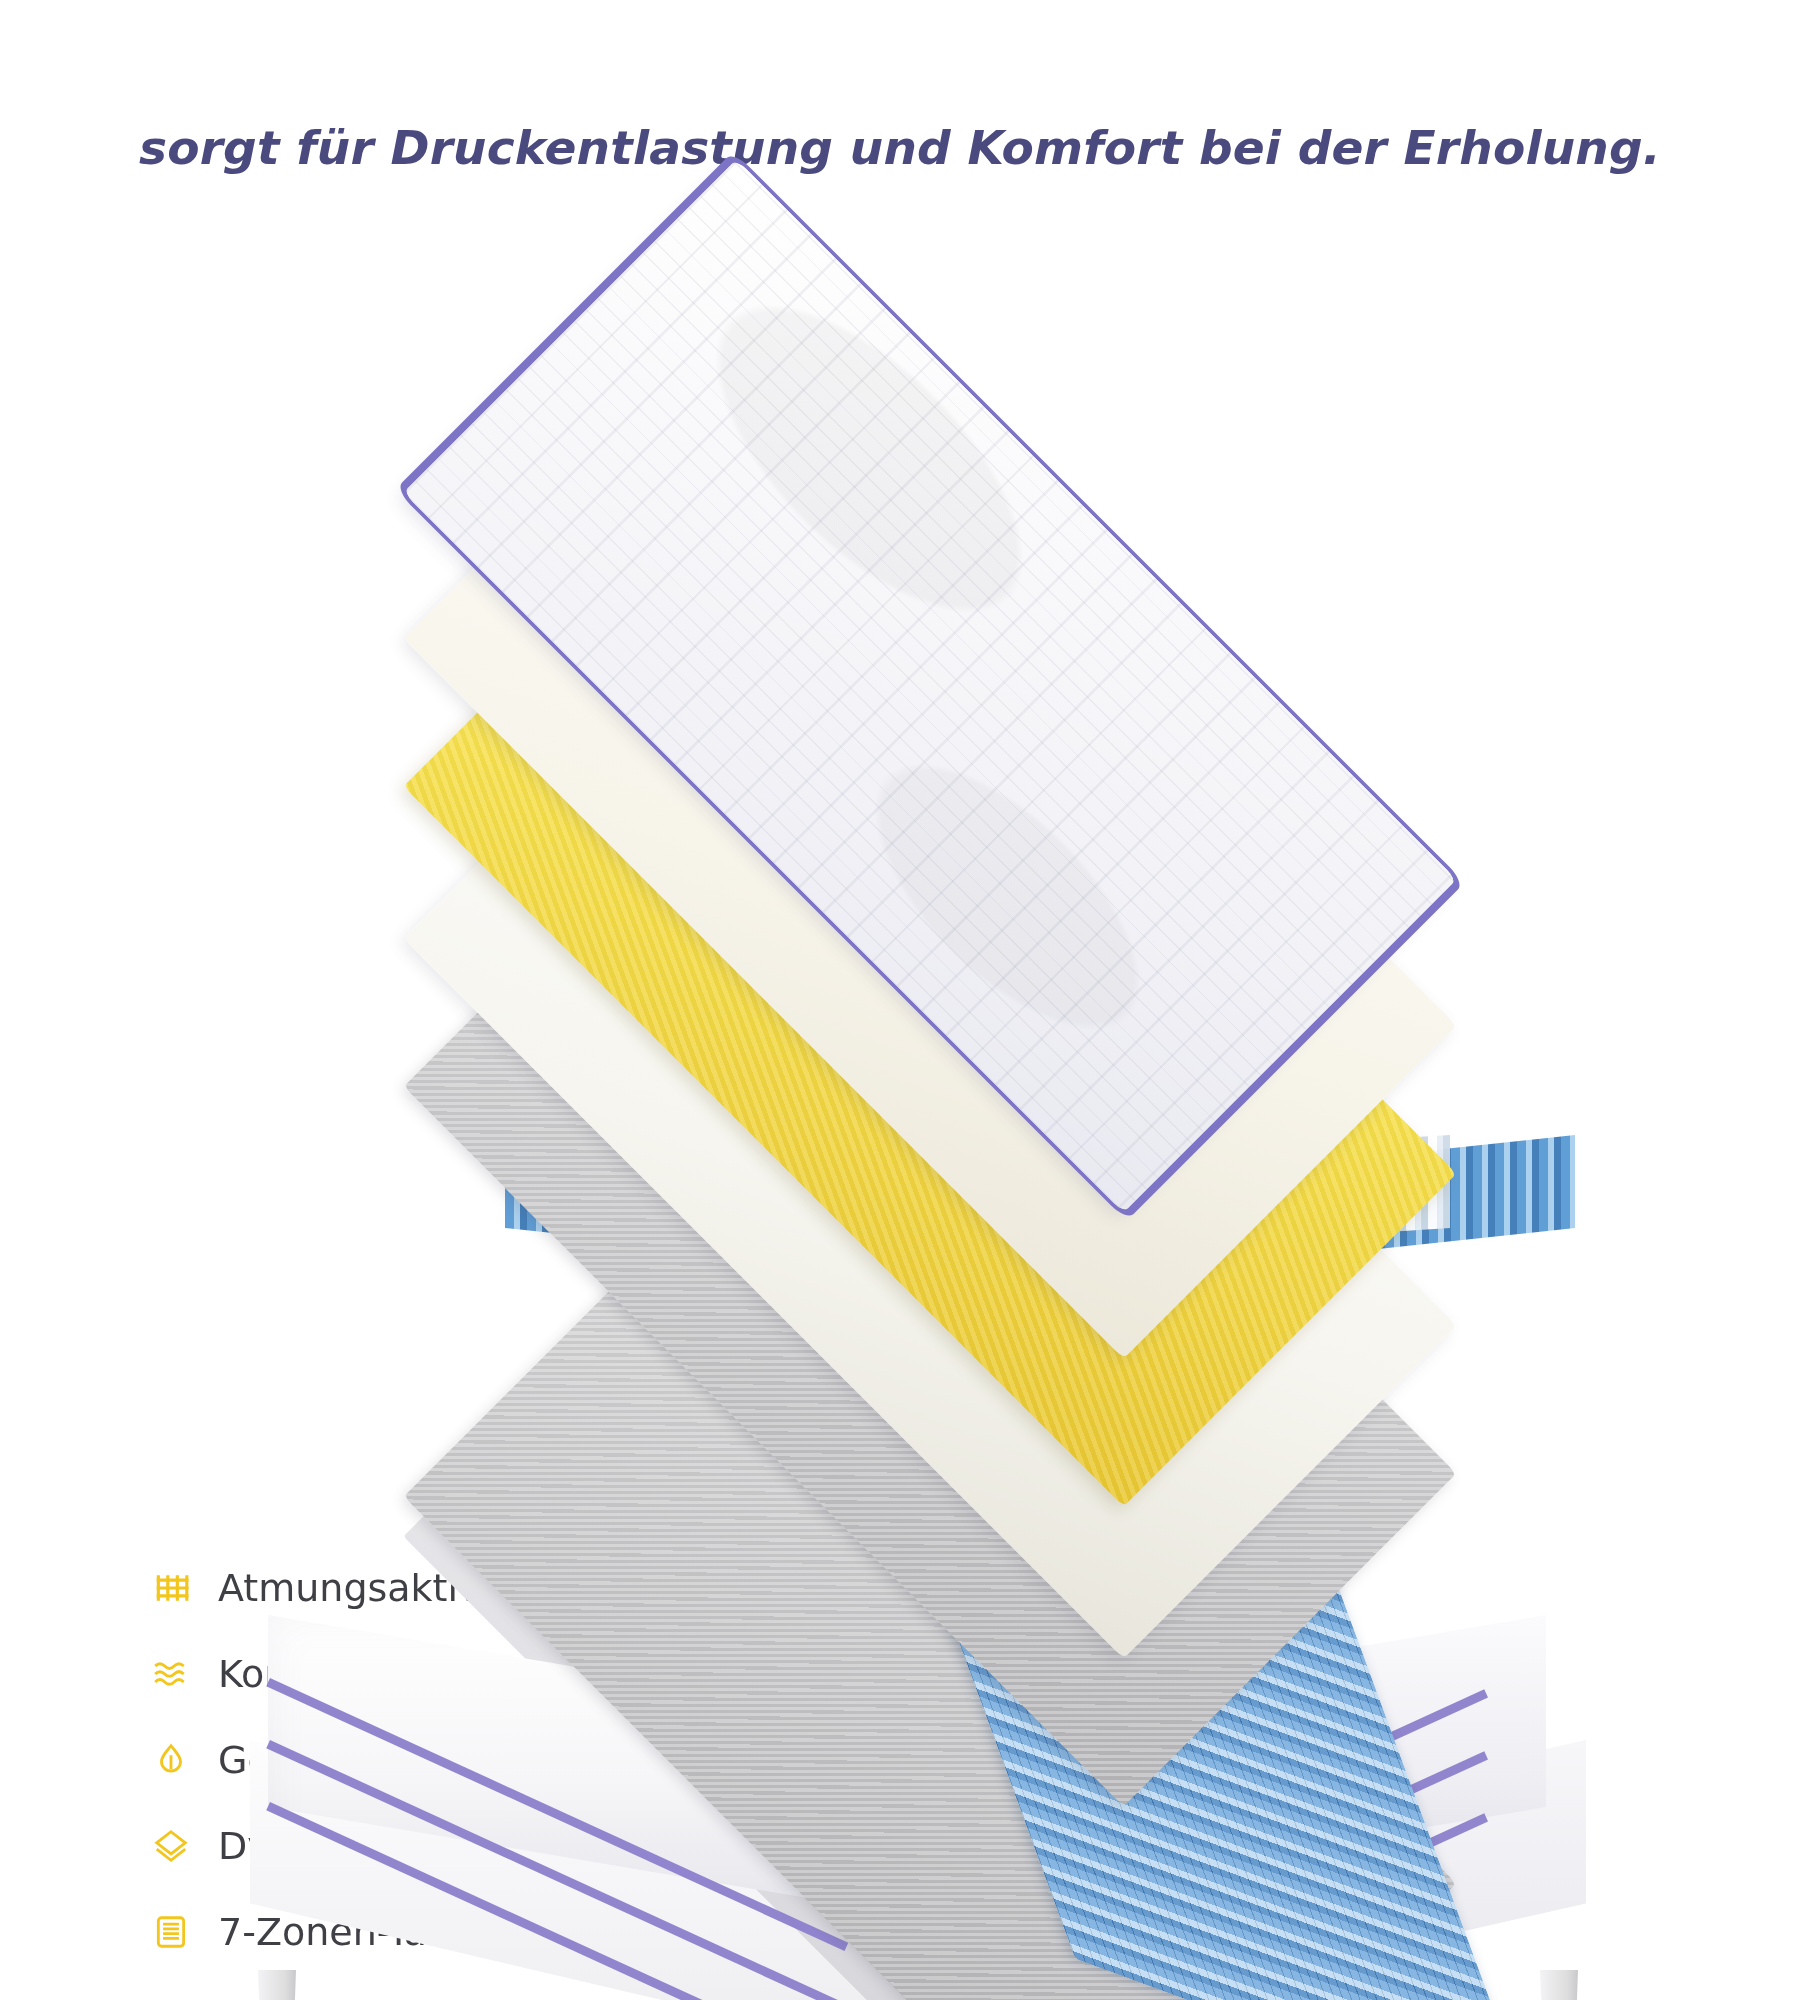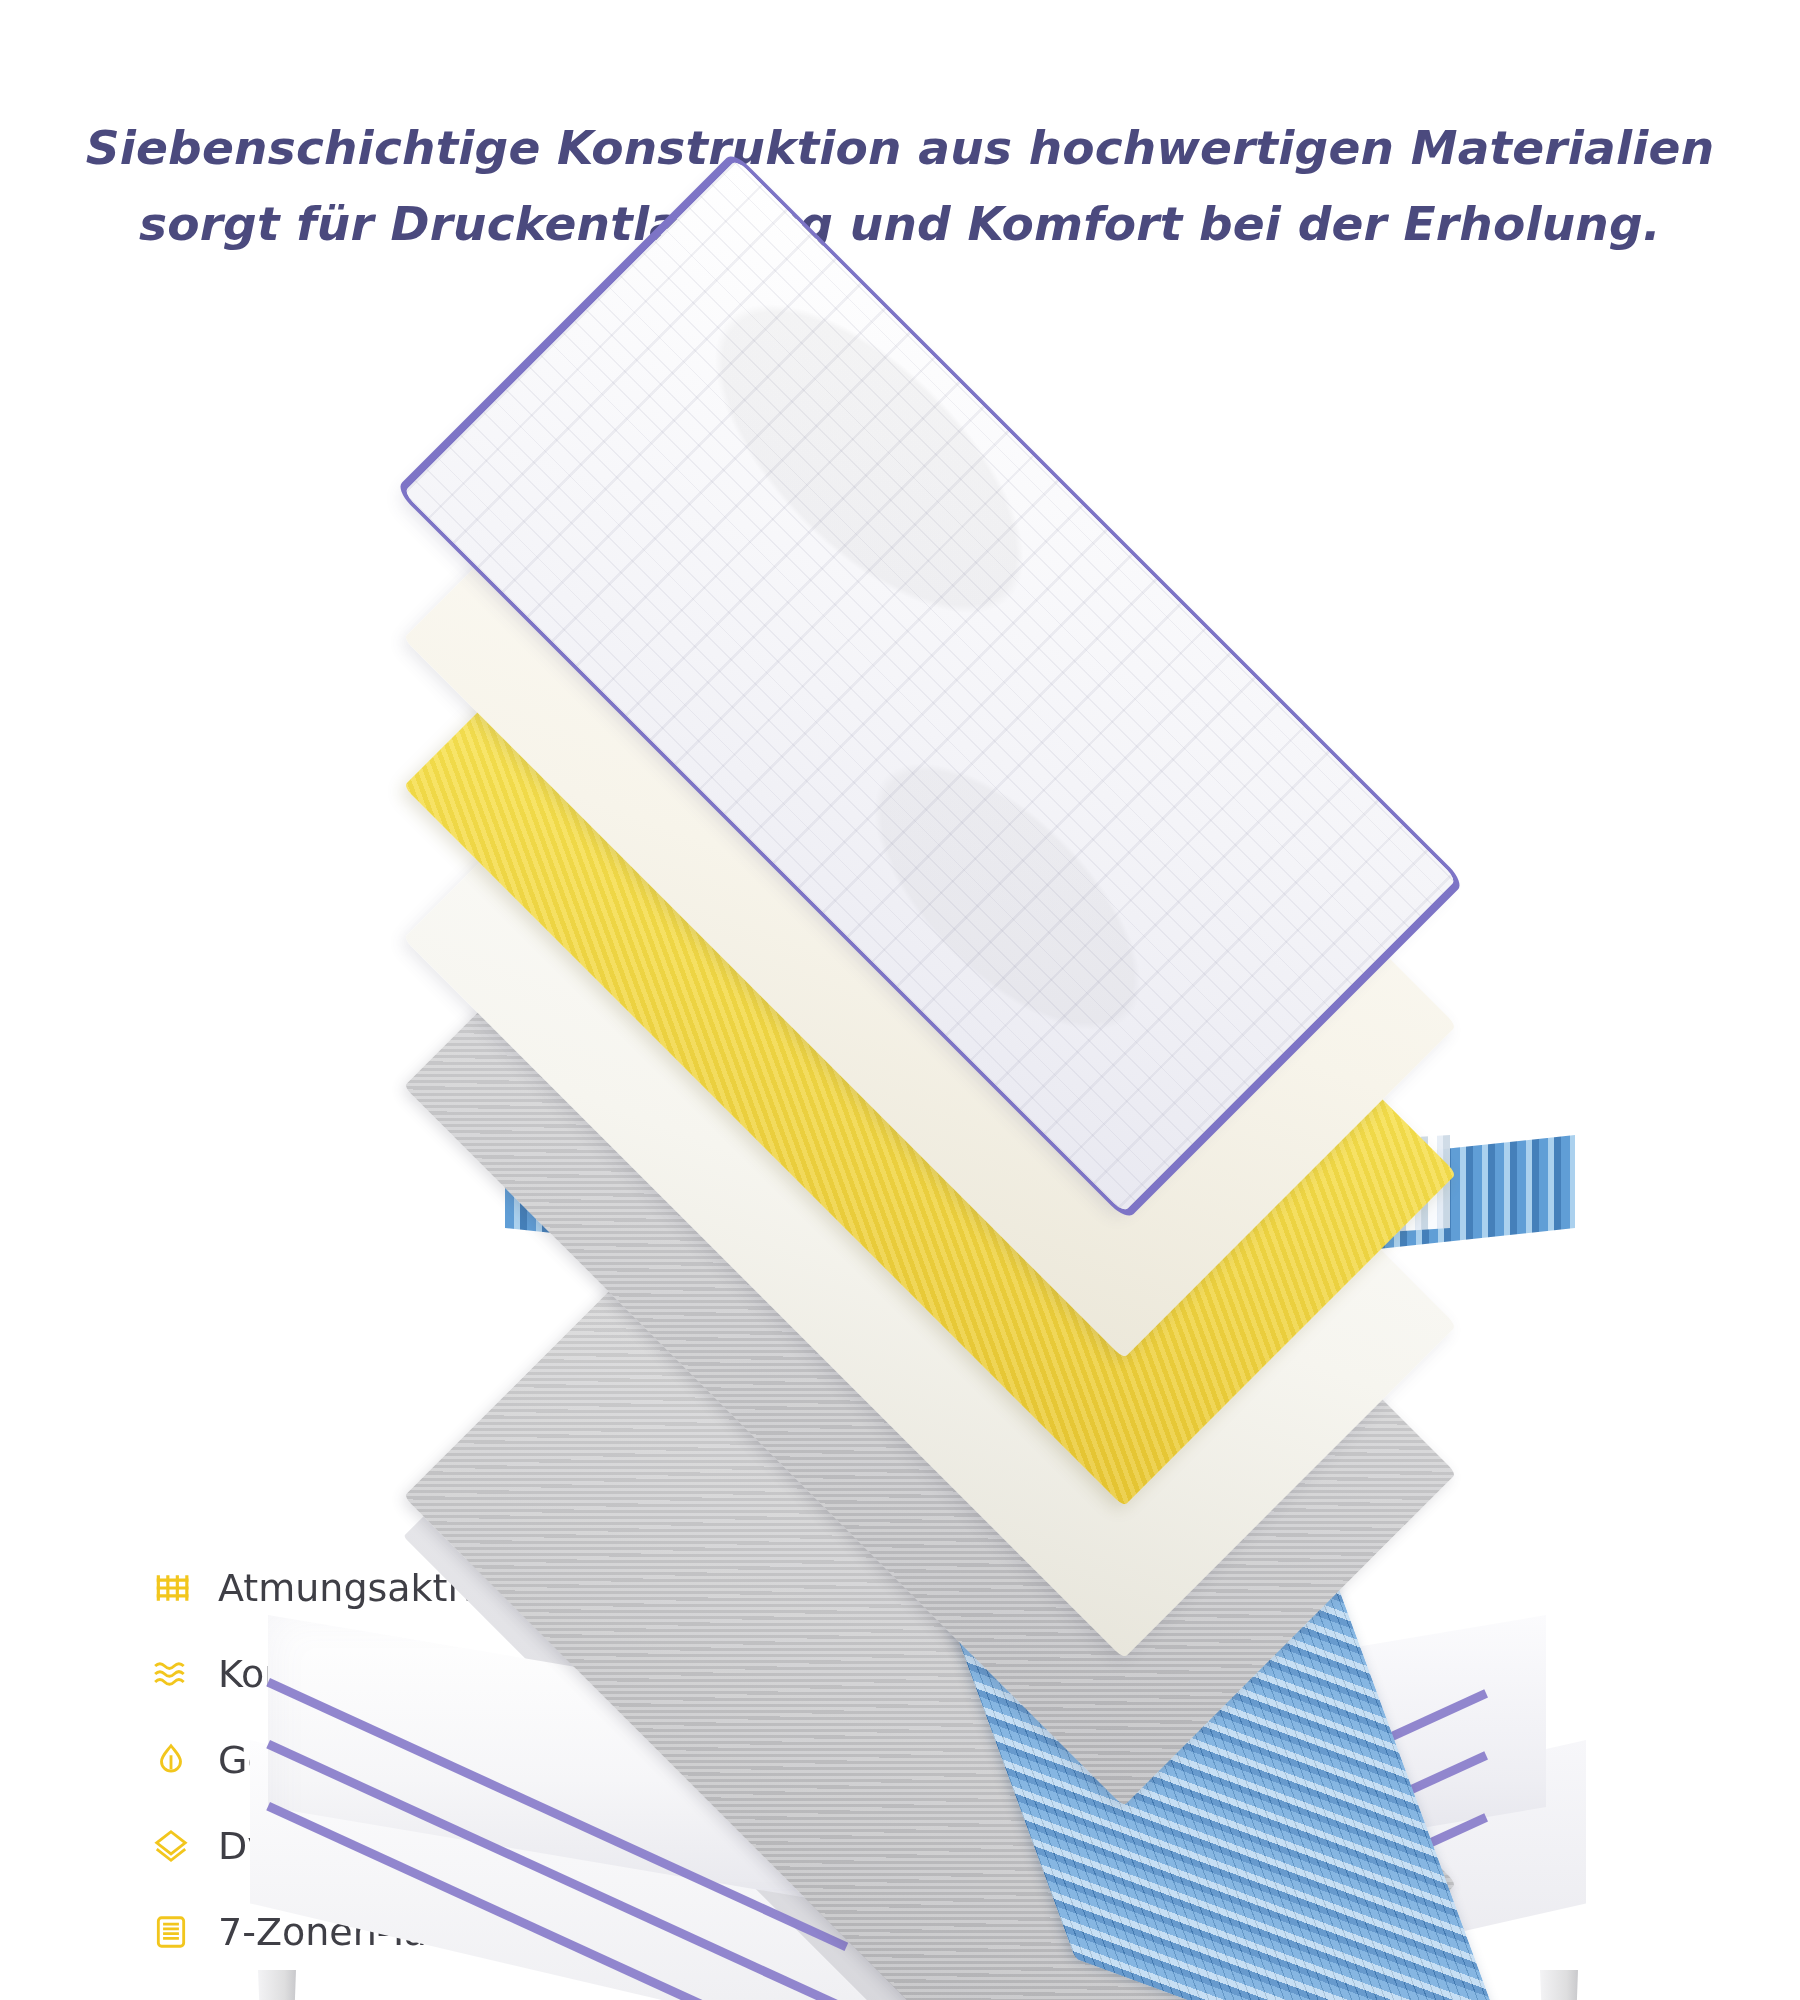--- a/index.html
+++ b/index.html
@@ -334,21 +334,20 @@
     font-family: "DejaVu Sans", sans-serif;
     white-space: nowrap;
   }
 </style>
 </head>
 <body>
 
 <div class="page">
 
   <div class="headline">
-    <span class="hl-line">Siebenschichtige Konstruktion aus hochwertigen Materialien</span>
     <span class="hl-line">sorgt für Druckentlastung und Komfort bei der Erholung.</span>
   </div>
 
   <div class="illustration">
 
     <div class="bed">
       <div class="base-board-left"></div>
       <div class="base-board-right"></div>
       <div class="frame-top"></div>
 

